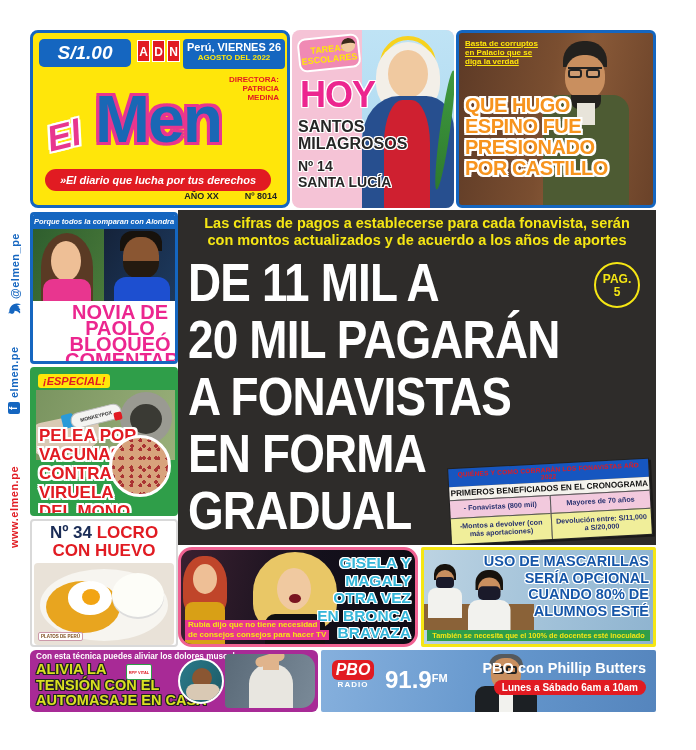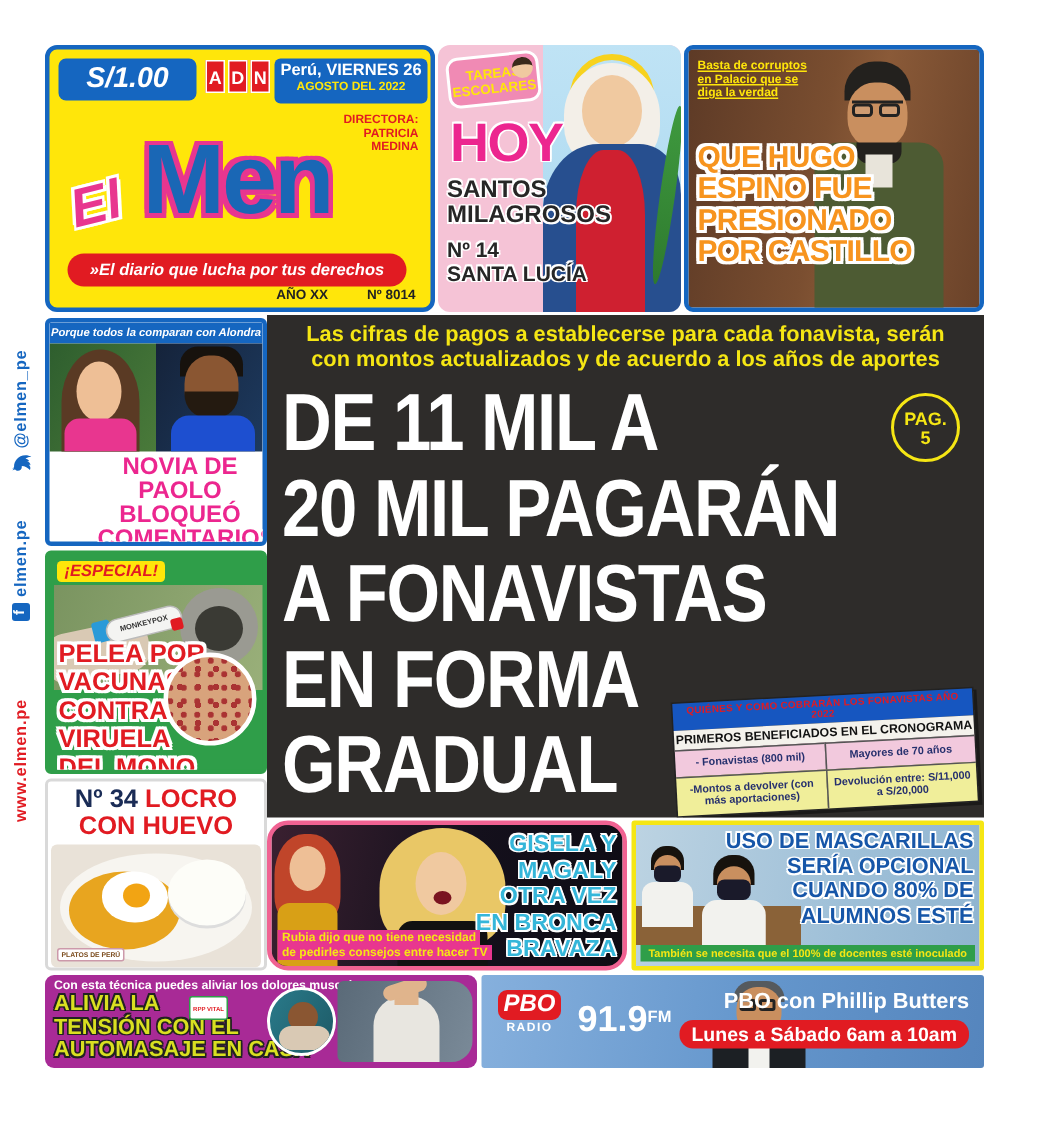--- a/index.html
+++ b/index.html
@@ -66,21 +66,21 @@
   .p-photos { position:relative; height:72px; display:flex; }
   .p-left { width:50%; background:linear-gradient(120deg,#2e5e2e,#4a7a3a); position:relative; overflow:hidden; }
   .p-hairw { position:absolute; left:8px; top:4px; width:52px; height:70px; border-radius:50% 50% 0 0; background:#5a3a24; }
   .p-facew { position:absolute; left:18px; top:12px; width:30px; height:40px; border-radius:50%; background:#eebf96; }
   .p-topw { position:absolute; left:10px; top:50px; width:48px; height:22px; background:#e8368f; border-radius:10px 10px 0 0; }
   .p-right { width:50%; background:linear-gradient(120deg,#15233a,#1d3a5f); position:relative; overflow:hidden; }
   .p-hairm { position:absolute; left:16px; top:2px; width:42px; height:20px; border-radius:12px 12px 0 0; background:#17120d; }
   .p-facem { position:absolute; left:19px; top:8px; width:36px; height:42px; border-radius:45%; background:#8a5632; }
   .p-beard { position:absolute; left:19px; top:32px; width:36px; height:18px; border-radius:0 0 16px 16px; background:#241a10; }
   .p-topm { position:absolute; left:10px; top:48px; width:56px; height:24px; background:#1d4fd0; border-radius:12px 12px 0 0; }
-  .p-head { color:#ec268f; font-weight:bold; font-size:16px; line-height:16px; text-align:center; padding-top:3px;padding-left:32px; }
+  .p-head { color:#ec268f; font-weight:bold; font-size:20px; line-height:16px; text-align:center; padding-top:3px;padding-left:32px; }
 
   #viruela { left:30px; top:367px; width:148px; height:149px; background:#2f9e49; border:3px solid #2f9e49; border-radius:4px; overflow:hidden; }
   .v-photo { position:absolute; left:3px; top:20px; width:142px; height:70px; background:linear-gradient(110deg,#7a9460,#9ab07a); overflow:hidden; }
   .v-monkey { position:absolute; right:6px; top:2px; width:52px; height:52px; border-radius:50%; background:#9a9a92; }
   .v-mface { position:absolute; right:16px; top:14px; width:32px; height:30px; border-radius:50%; background:#3a3a34; }
   .v-hand { position:absolute; left:-6px; top:28px; width:70px; height:34px; background:#d9c9b4; border-radius:14px; transform:rotate(-12deg); }
   .v-vial { position:absolute; left:34px; top:18px; width:52px; height:16px; background:#f4f4f2; border:1px solid #bbb; border-radius:8px; transform:rotate(-14deg); font-size:5px; font-weight:bold; color:#333; text-align:center; line-height:15px; }
   .v-cap { position:absolute; left:26px; top:24px; width:12px; height:14px; background:#2a9ad8; border-radius:2px; transform:rotate(-14deg); }
   .v-dot { position:absolute; left:78px; top:22px; width:8px; height:8px; background:#e11b22; border-radius:2px; transform:rotate(-14deg); }
   .v-badge { position:absolute; left:5px; top:4px; background:#ffe60a; color:#e11b22; font-weight:bold; font-style:italic; font-size:11px; padding:1px 5px; border-radius:3px; }
@@ -160,21 +160,21 @@
   .pb-freq { position:absolute; left:64px; top:16px; color:#fff; font-weight:bold; font-size:24px; }
   .pb-fm { font-size:11px; vertical-align:6px; font-weight:bold; }
   .pb-man { position:absolute; left:150px; top:4px; width:70px; height:58px; }
   .pb-hair { position:absolute; left:18px; top:0; width:34px; height:14px; border-radius:12px 12px 0 0; background:#555a5e; }
   .pb-face { position:absolute; left:20px; top:4px; width:30px; height:32px; border-radius:45%; background:#c98f5f; }
   .pb-gl { position:absolute; left:22px; top:12px; width:26px; height:8px; display:flex; gap:2px; }
   .pb-gl i { display:block; width:11px; height:8px; border:2px solid #222; border-radius:2px; }
   .pb-suit { position:absolute; left:4px; top:32px; width:62px; height:28px; background:#1c2024; border-radius:10px 10px 0 0; }
   .pb-shirt { position:absolute; left:28px; top:34px; width:14px; height:24px; background:#f2f2ee; }
   .pb-show { position:absolute; right:10px; top:10px; color:#fff; font-weight:bold; font-size:14.5px; }
-  .pb-sched { position:absolute; right:10px; top:30px; background:#e11b22; color:#fff; font-weight:bold; font-size:13px; padding:2px 8px; border-radius:9px; }
+  .pb-sched { position:absolute; right:10px; top:30px; background:#e11b22; color:#fff; font-weight:bold; font-size:10px; padding:2px 8px; border-radius:9px; }
 
   .fb-ic { width:12px; height:12px; background:#1566c0; color:#fff; border-radius:2px; font-weight:bold; font-size:10px; text-align:center; line-height:12px; display:inline-block; }
   .tw-ic { width:13px; height:11px; display:inline-block; }
 </style>
 </head>
 <body>
 
 <div id="page">
 
   <div class="abs vtext" style="left:8px; top:214px; height:100px; color:#1566c0;">
@@ -363,21 +363,21 @@
     </div>
     <div class="g-head ow1">
       <div>GISELA Y</div>
       <div>MAGALY</div>
       <div>OTRA VEZ</div>
       <div>EN BRONCA</div>
       <div>BRAVAZA</div>
     </div>
     <div class="g-cap">
       <span>Rubia dijo que no tiene necesidad</span><br>
-      <span>de pedirles consejos entre hacer TV</span>
+      <span>de consejos consejos para hacer TV</span>
     </div>
   </div>
 
   <div id="masc" class="abs">
     <div class="mc-desk"></div>
     <div class="mc-stud" style="left:4px; top:14px;">
       <div class="mc-hair"></div>
         <div class="mc-face"></div>
         <div class="mc-mask"></div>
         <div class="mc-shirt"></div>

